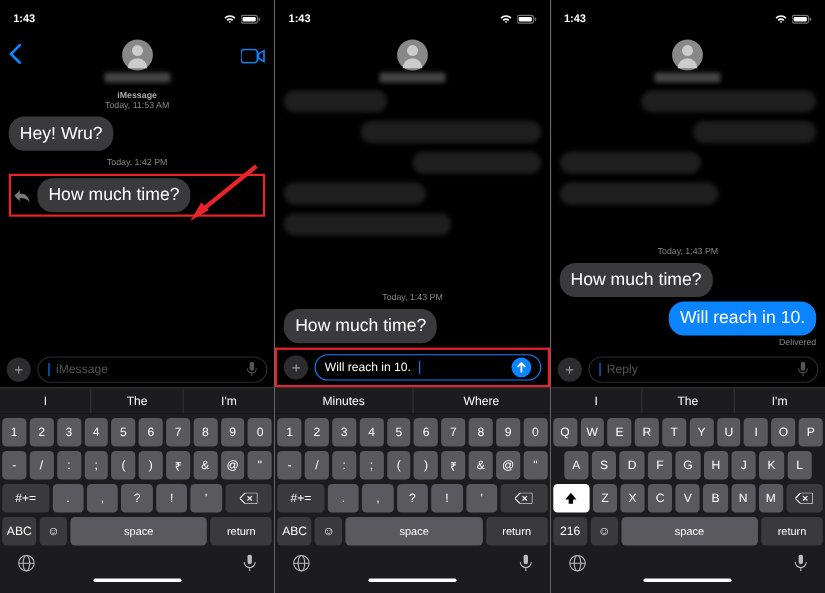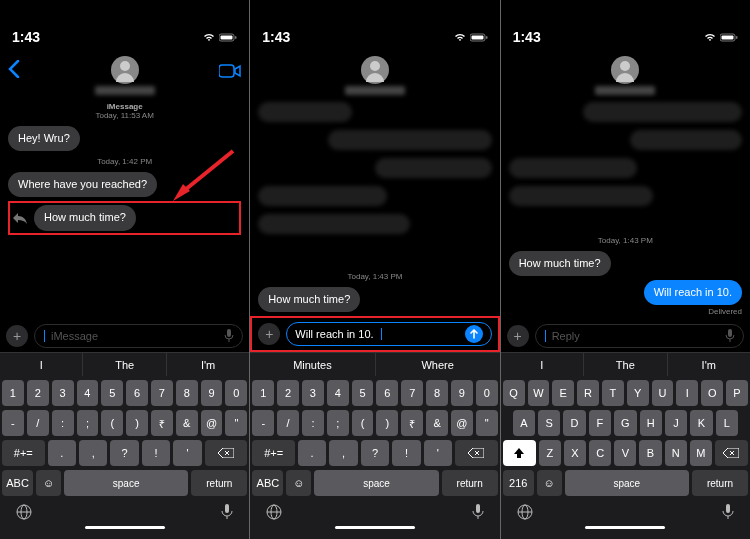--- a/index.html
+++ b/index.html
@@ -21,23 +21,22 @@
     color: #fff;
     font-size: 10px;
   }
   
   .statusbar {
     height: 20px;
     display: flex;
     align-items: center;
     justify-content: space-between;
     padding: 17px 12px;
-    font-size: 14px;
+    font-size: 10px;
     font-weight: 600;
-    margin-top: 20px;
   }
   .statusbar .right { display: flex; gap: 4px; align-items: center; }
   
   .navhead {
     height: 42px;
     display: flex;
     align-items: center;
     justify-content: center;
     position: relative;
   }
@@ -78,25 +77,24 @@
     text-align: center; font-size: 8px; color: #888;
     margin: 2px 0;
   }
   .stamp .b { color:#aaa; font-weight:600; }
   .bubble {
     display: inline-block;
     background: #3a3a3c;
     color: #fff;
     padding: 6px 10px;
     border-radius: 14px;
-    font-size: 11px;
+    font-size: 16px;
     max-width: 78%;
     align-self: flex-start;
     line-height: 1.2;
-    text-align: center;
   }
   .bubble.out {
     background: #0a84ff;
     align-self: flex-end;
   }
   .delivered {
     font-size: 8px; color: #888; align-self: flex-end; margin-top: -2px;
   }
   .swipe-wrap {
     display:flex; align-items:center; gap:6px;
@@ -211,21 +209,20 @@
       <svg width="22" height="14" viewBox="0 0 22 14">
           <rect x="0" y="1" width="15" height="12" rx="3" stroke="#0a84ff" stroke-width="1.5" fill="none"></rect>
           <path d="M16 5l5-3v10l-5-3z" stroke="#0a84ff" stroke-width="1.5" fill="none"></path>
         </svg>
     </span>
   </div>
   <div class="messages">
     <div class="stamp"><span class="b">iMessage</span><br><span>Today, 11:53 AM</span></div>
     <div class="bubble">Hey! Wru?</div>
     <div class="stamp">Today, 1:42 PM</div>
-    <div class="bubble">Where have you reached?</div>
     <div class="swipe-wrap">
       <span class="reply-ic">
         <svg width="16" height="14" viewBox="0 0 16 14">
             <path d="M6 2L1 7l5 5V9c4 0 7 1 9 4-1-5-4-8-9-8V2z" fill="#777"></path>
           </svg>
       </span>
       <div class="bubble">How much time?</div>
     </div>
   </div>
   <svg class="arrow" style="left:168px; top:146px;" width="70" height="60" viewBox="0 0 70 60">

